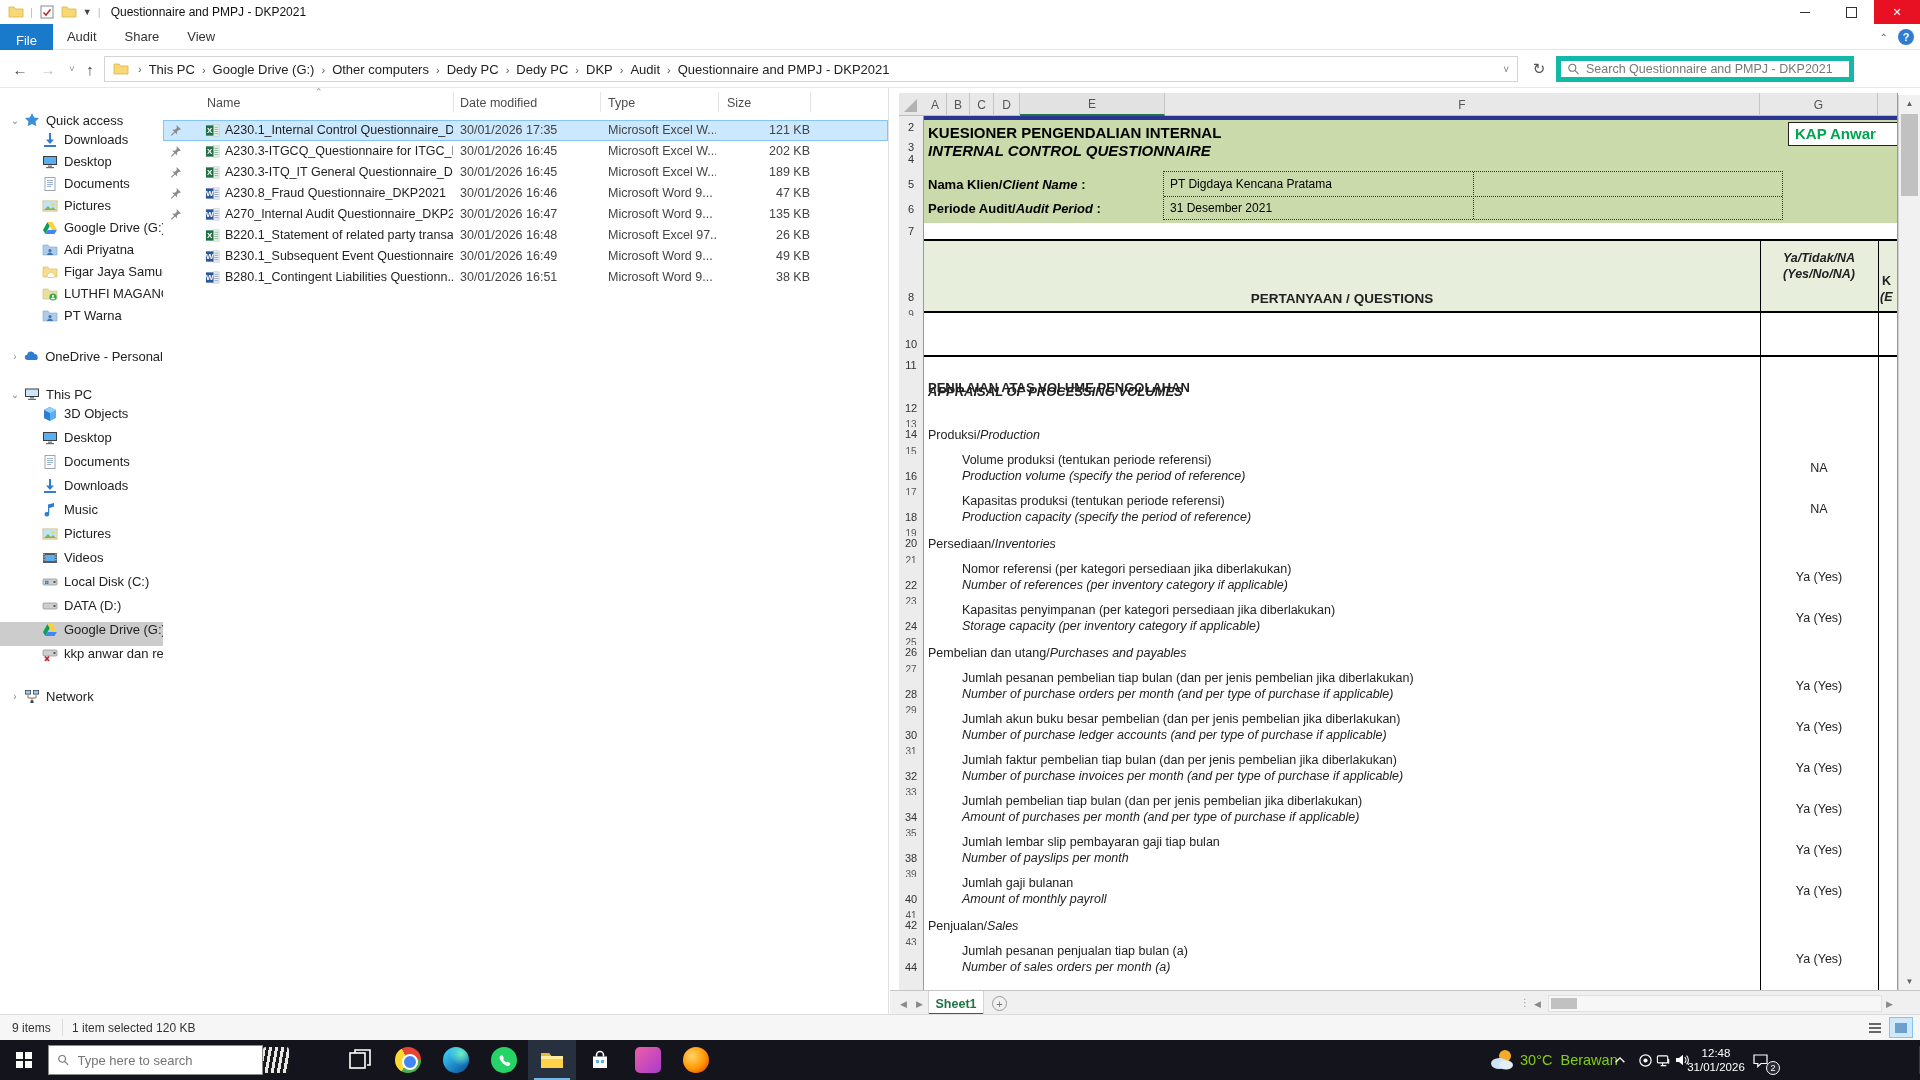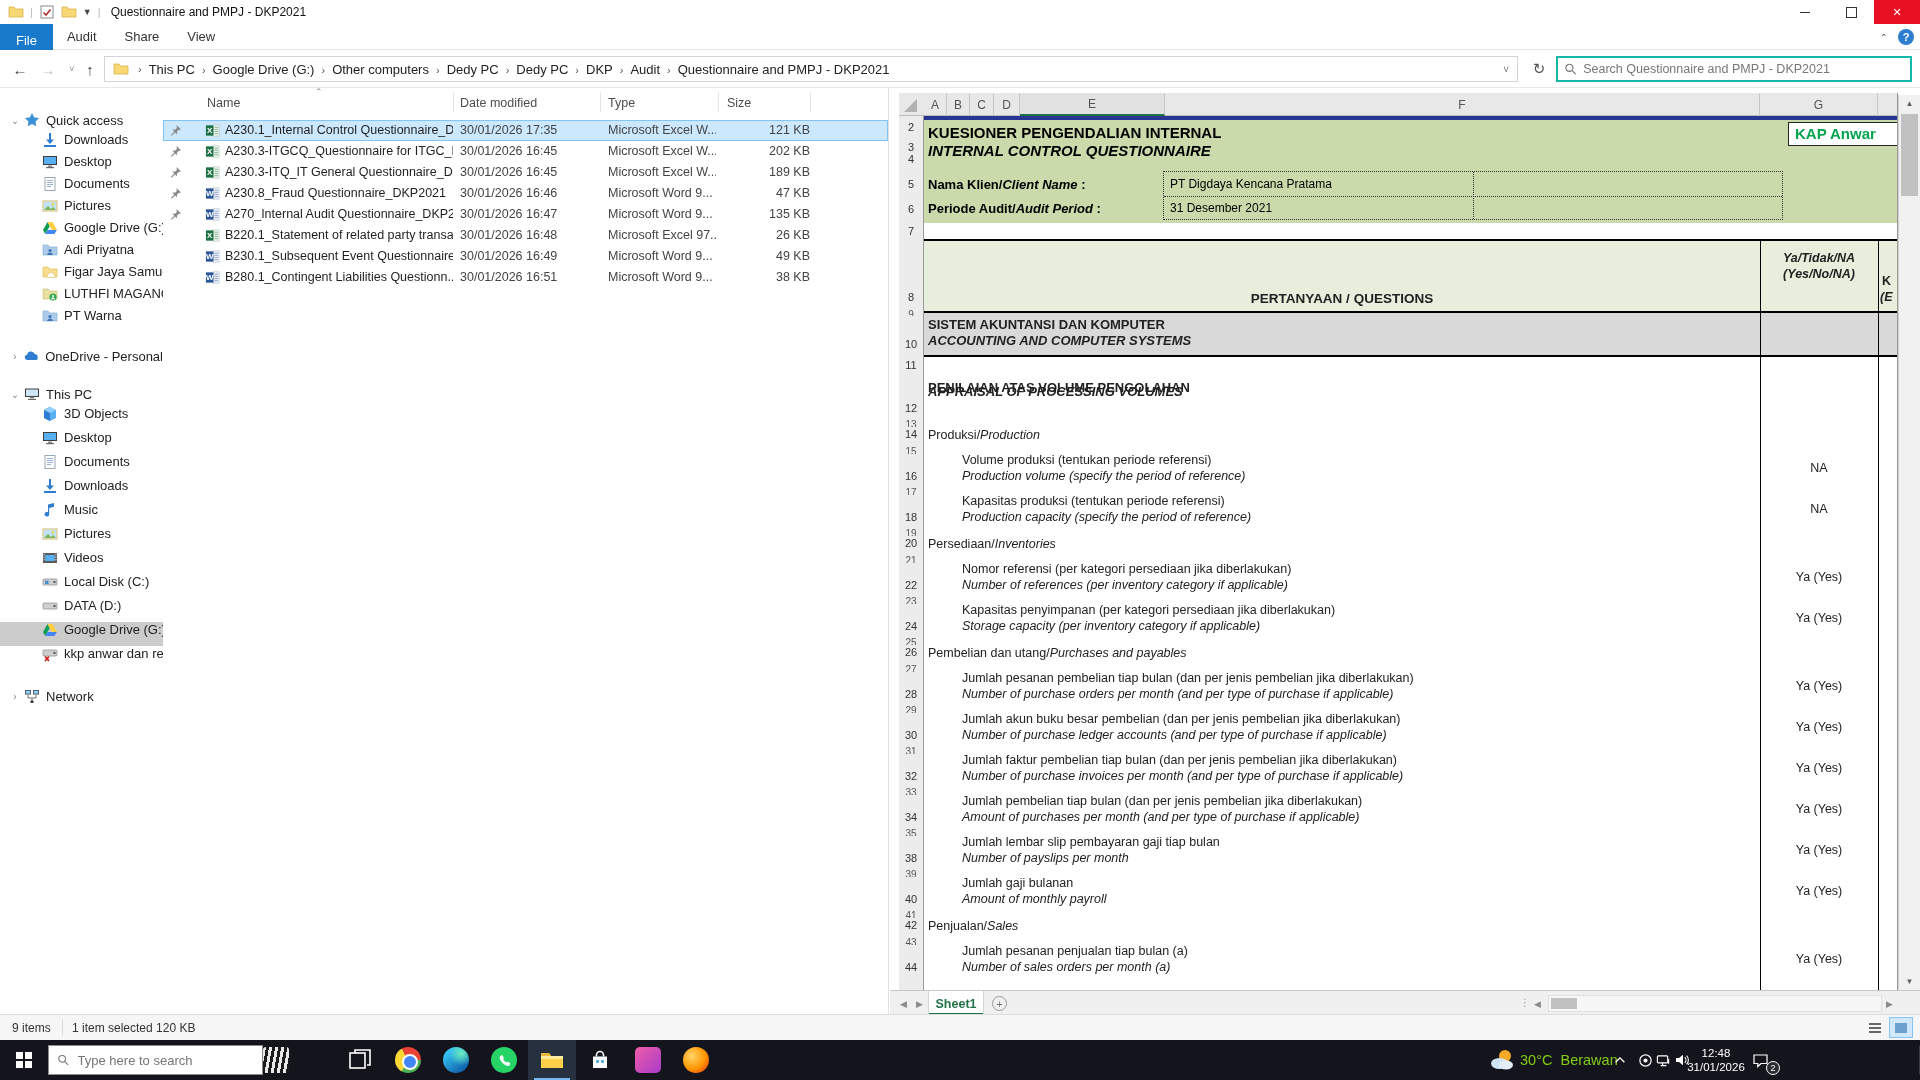--- a/index.html
+++ b/index.html
@@ -33,21 +33,21 @@
   .toolbar { position:absolute; left:0; top:50px; width:1920px; height:38px; background:#fff; border-bottom:1px solid #e8e8e8; }
   .nav-btn { position:absolute; top:7px; width:24px; height:24px; display:flex; align-items:center; justify-content:center; font-size:15px; color:#444; }
   .nav-fwd { color:#bdbdbd; }
   .nav-chev { font-size:9px; color:#888; }
   .addressbar { position:absolute; left:104px; top:6px; width:1414px; height:26px; border:1px solid #d4d4d4; background:#fff; display:flex; align-items:center; padding:0 4px; }
   .addressbar .ic { width:16px; height:16px; margin:0 4px; }
   .crumb { font-size:13px; color:#222; padding:0 2px; white-space:nowrap; }
   .crumb-sep { font-size:11px; color:#555; padding:0 5px; }
   .addr-chev { margin-left:auto; color:#777; font-size:10px; padding-right:4px; }
   .refresh-btn { position:absolute; left:1526px; top:6px; width:26px; height:26px; display:flex; align-items:center; justify-content:center; color:#555; font-size:15px; }
-  .searchbox { position:absolute; left:1556px; top:6px; width:356px; height:26px; border:2px solid #14b8a6; background:#fff; display:flex; align-items:center; padding:0 6px; }
+  .searchbox { position:absolute; left:1556px; top:6px; width:298px; height:26px; border:5px solid #14b8a6; background:#fff; display:flex; align-items:center; padding:0 6px; }
   .searchbox .ic { width:14px; height:14px; margin-right:6px; }
   .searchbox input { border:none; outline:none; width:100%; font-size:12.5px; color:#333; font-family:inherit; }
   .searchbox input::placeholder { color:#777; }
 
   
   .content { position:absolute; left:0; top:88px; width:1920px; height:926px; background:#fff; }
 
   
   .sidebar { position:absolute; left:0; top:0; width:163px; height:926px; overflow:hidden; padding-top:18px; }
   .tree-sec { position:relative; height:24px; display:flex; align-items:center; margin-top:2px; }
@@ -693,24 +693,20 @@
           <div class="anshdr">
             <span class="l1">Ya/Tidak/NA</span>
             <span class="l2">(Yes/No/NA)</span>
           </div>
           <div class="clipcol">
             <span class="c1">K</span>
             <span class="c2">(E</span>
           </div>
         </div>
         <div class="hline" style="top:218px"></div>
-        <div class="grayband">
-          <div class="g1">SISTEM AKUNTANSI DAN KOMPUTER</div>
-          <div class="g2">ACCOUNTING AND COMPUTER SYSTEMS</div>
-        </div>
         <div class="hline" style="top:262px"></div>
 
         <div class="sheet-content" id="sheetrows">
             <div class="srow k-blank">
               <span class="rn-main">11</span>
             </div>
             <div class="srow k-subsection">
               <span class="rn-main">12</span>
               <span class="rn-hid">13</span>
               <span class="s1">PENILAIAN ATAS VOLUME PENGOLAHAN</span>

